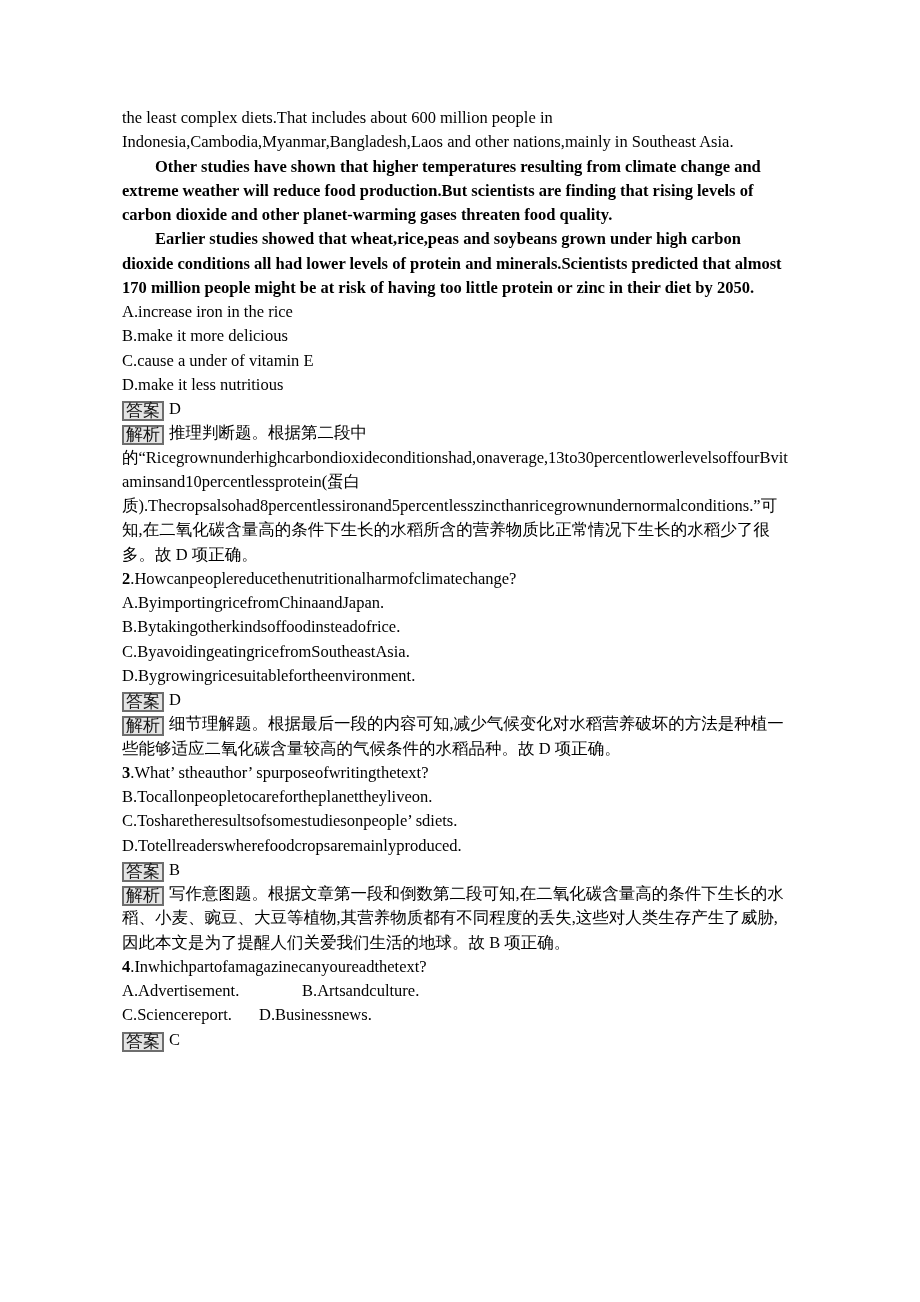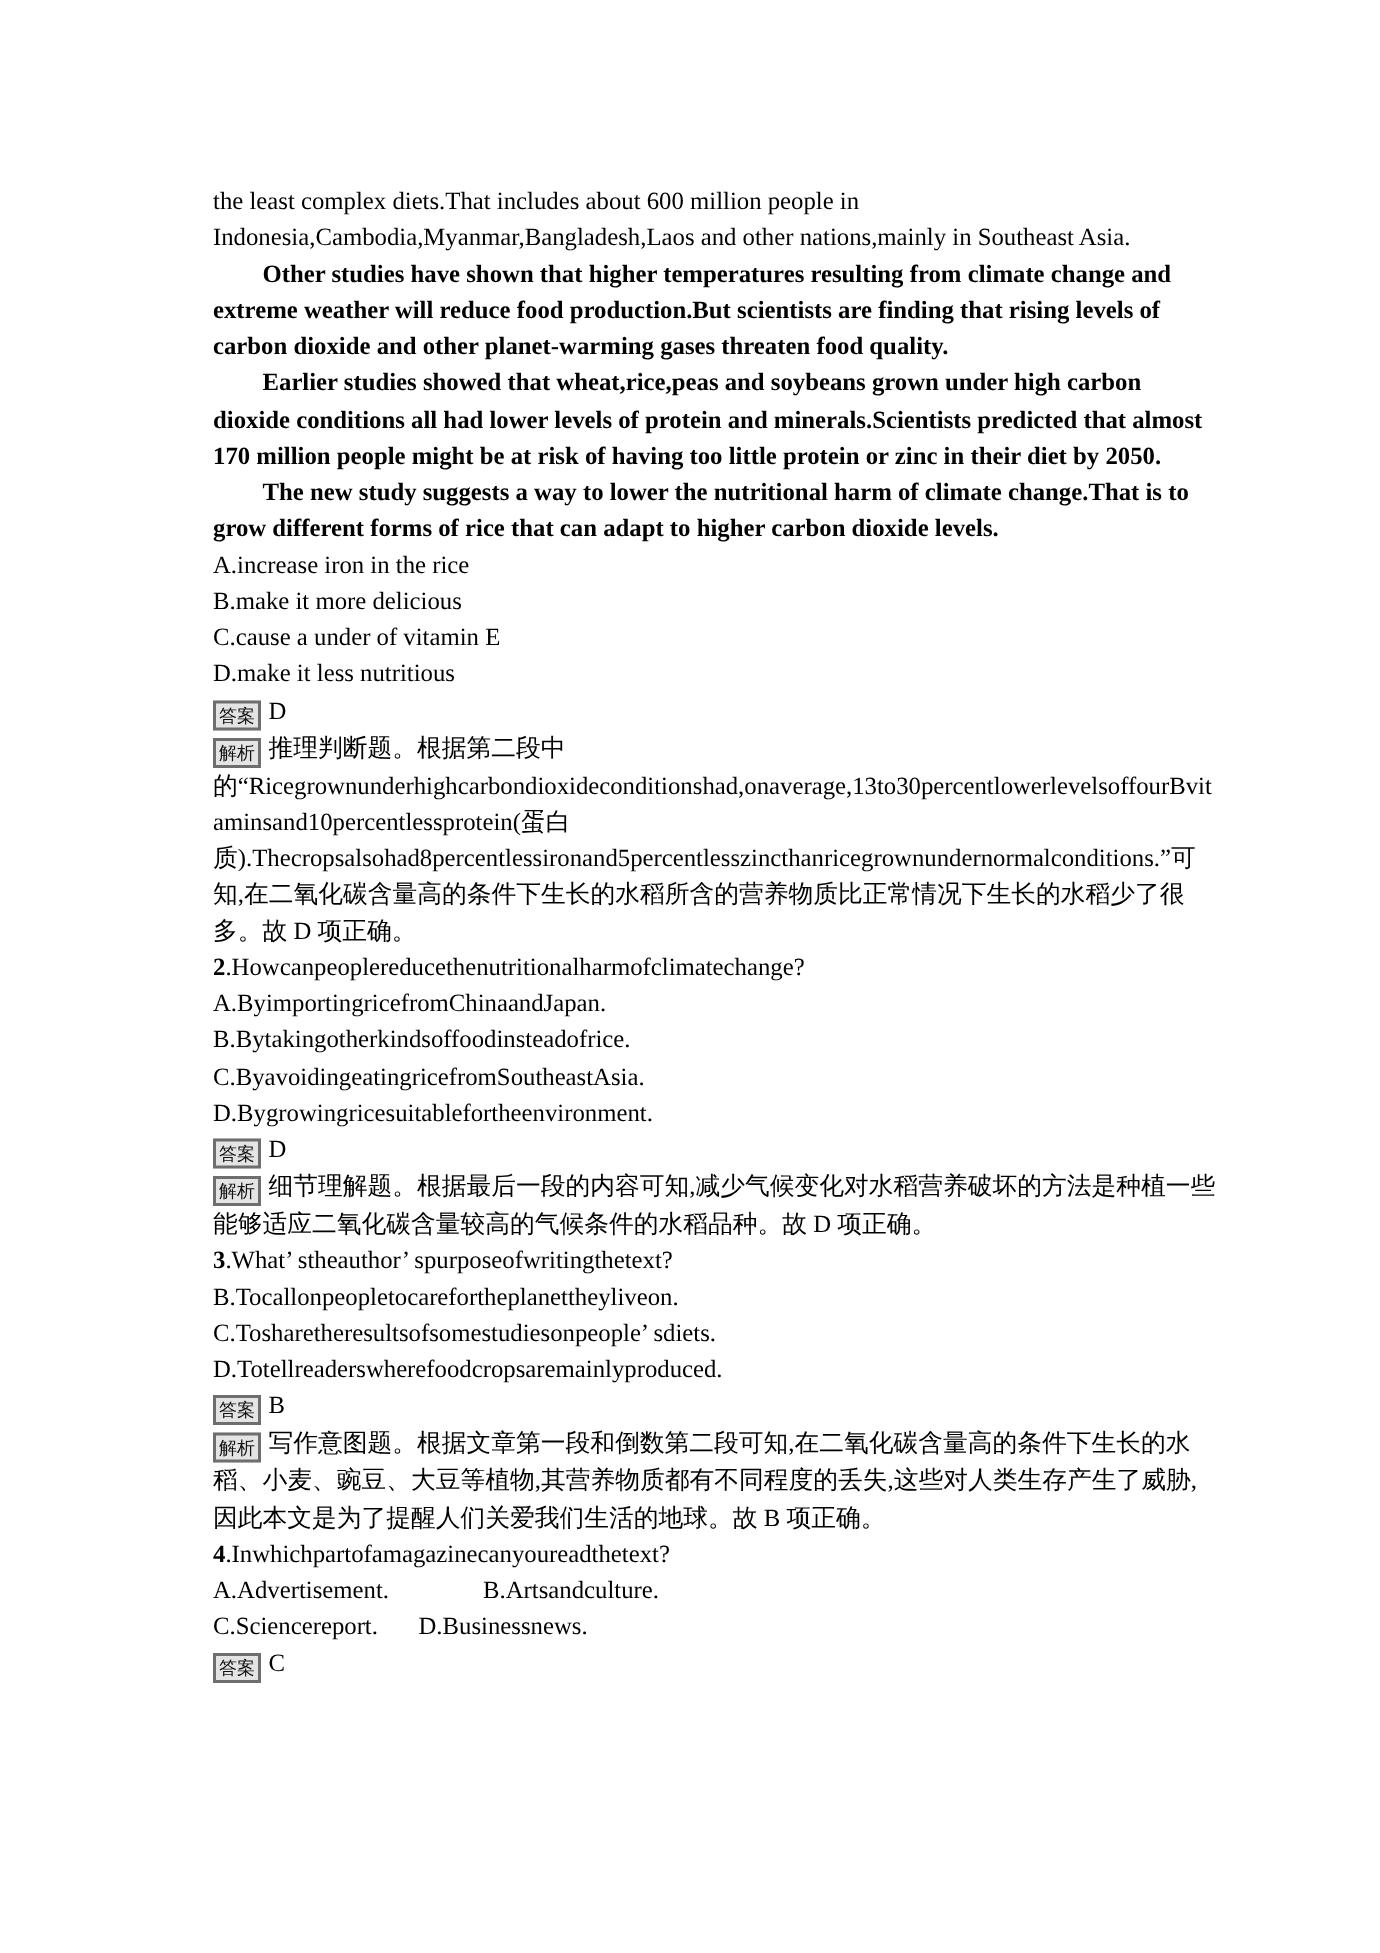--- a/index.html
+++ b/index.html
@@ -15,59 +15,57 @@
   }
   .page {
     position: relative;
     width: 920px;
     height: 1302px;
     background: #ffffff;
     overflow: hidden;
   }
   .content {
     position: absolute;
-    left: 142px;
+    left: 122px;
     top: 106px;
     width: 672px;
     font-size: 16.5px;
     line-height: 24.25px;
-    margin-top: 16px;
   }
   p {
     margin: 0;
     overflow-wrap: break-word;
     word-wrap: break-word;
   }
   .indent { text-indent: 2em; font-weight: bold; }
   .qnum { font-weight: bold; }
   .badge {
     display: inline-block;
     background: #e4e4e4;
     border: 2px solid #6e6e6e;
     padding: 0 2px;
-    font-size: 12px;
+    font-size: 17px;
     line-height: 16px;
     margin-right: 5px;
     vertical-align: -2px;
     color: #111111;
   }
   .col-a4 { display: inline-block; width: 180px; }
   .col-c4 { display: inline-block; width: 137px; }
 </style>
 </head>
 <body>
 
 <div class="page">
   <div class="content">
 
     <div>
       <p>the least complex diets.That includes about 600 million people in Indonesia,Cambodia,Myanmar,Bangladesh,Laos and other nations,mainly in Southeast Asia.</p>
       <p class="indent">Other studies have shown that higher temperatures resulting from climate change and extreme weather will reduce food production.But scientists are finding that rising levels of carbon dioxide and other planet-warming gases threaten food quality.</p>
       <p class="indent">Earlier studies showed that wheat,rice,peas and soybeans grown under high carbon dioxide conditions all had lower levels of protein and minerals.Scientists predicted that almost 170 million people might be at risk of having too little protein or zinc in their diet by 2050.</p>
-      <p class="indent">The new study suggests a way to lower the nutritional harm of climate change.That is to grow different forms of rice that can adapt to higher carbon dioxide levels.</p>
     </div>
 
     <div>
       <p>A.increase iron in the rice</p>
       <p>B.make it more delicious</p>
       <p>C.cause a under of vitamin E</p>
       <p>D.make it less nutritious</p>
       <p><span class="badge">答案</span><span>D</span></p>
       <p><span class="badge">解析</span><span>推理判断题。根据第二段中的“Ricegrownunderhighcarbondioxideconditionshad,onaverage,13to30percentlowerlevelsoffourBvitaminsand10percentlessprotein(蛋白质).Thecropsalsohad8percentlessironand5percentlesszincthanricegrownundernormalconditions.”可知,在二氧化碳含量高的条件下生长的水稻所含的营养物质比正常情况下生长的水稻少了很多。故 D 项正确。</span></p>
     </div>

